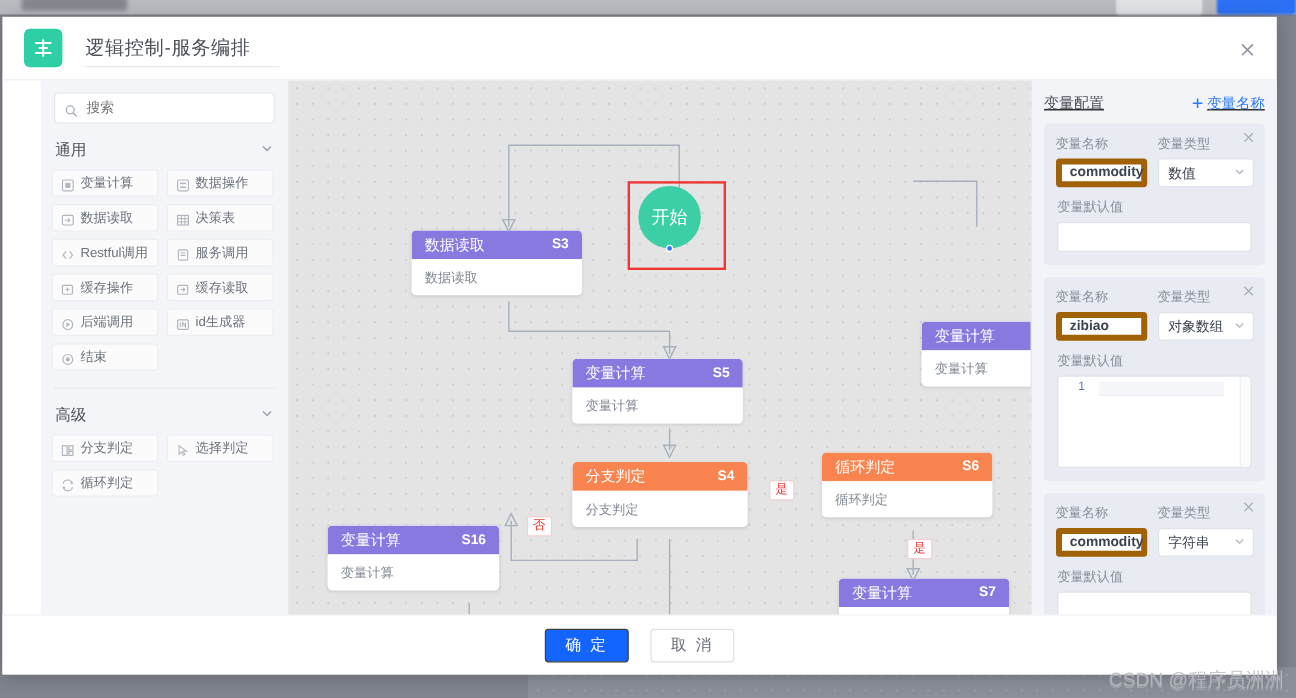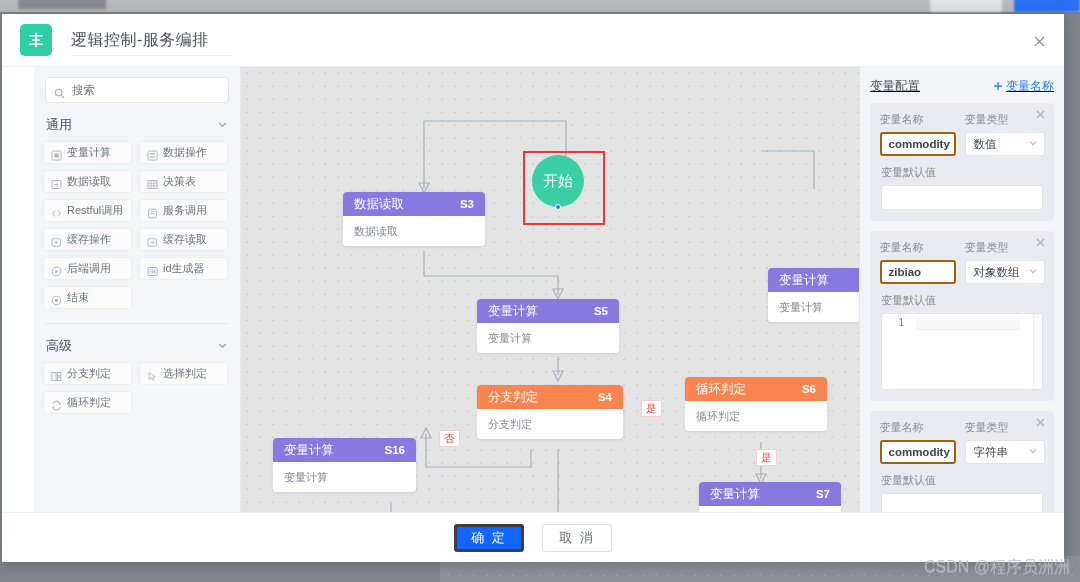--- a/index.html
+++ b/index.html
@@ -198,21 +198,21 @@
     margin-bottom: 10px; position: relative; box-sizing: border-box;
   }
   .vc-close {
     position: absolute; right: 8px; top: 6px; color: #a7adba; font-size: 12px;
     cursor: pointer; line-height: 1;
   }
   .vrow { display: flex; gap: 9px; justify-content: center; }
   .vcol { display: flex; flex-direction: column; }
   .vlabel { font-size: 11px; color: #868d99; margin-bottom: 5px; }
   .vinput {
-    height: 24px; background: #fff; border: 2px solid #a16207; border-radius: 3px;
+    height: 24px; background: #fff; border: 5px solid #a16207; border-radius: 3px;
     box-sizing: border-box; display: flex; align-items: center; padding: 0 7px;
     font-size: 11.5px; color: #3c4350; font-weight: bold;
   }
   .vsel {
     height: 24px; background: #fff; border: 1px solid #e0e3ea; border-radius: 3px;
     box-sizing: border-box; display: flex; align-items: center; justify-content: space-between;
     padding: 0 6px 0 8px; font-size: 11.5px; color: #3c4350; cursor: pointer;
   }
   .w-name { width: 76px; }
   .w-type { width: 80px; }
@@ -243,21 +243,21 @@
   .modal-footer {
     height: 50px; background: #fff;
     display: flex; align-items: center; justify-content: center; gap: 18px;
     border-top: 1px solid #f0f1f4;
   }
   .btn {
     min-width: 70px; height: 28px; border-radius: 3px; font-size: 13px;
     display: flex; align-items: center; justify-content: center; cursor: pointer;
     letter-spacing: 2px; box-sizing: border-box;
   }
-  .btn-primary { background: #1464ff; color: #fff; border: 3px solid #404040; }
+  .btn-primary { background: #1464ff; color: #fff; border: 1px solid #404040; }
   .btn-default { background: #fff; color: #666c76; border: 1px solid #dcdfe5; }
 
   .watermark {
     position: absolute; right: 10px; bottom: 4px;
     font-size: 16px; color: #b9bcc4; opacity: .85;
     text-shadow: 0 1px 0 rgba(255,255,255,.25);
   }
 </style>
 </head>
 <body>

